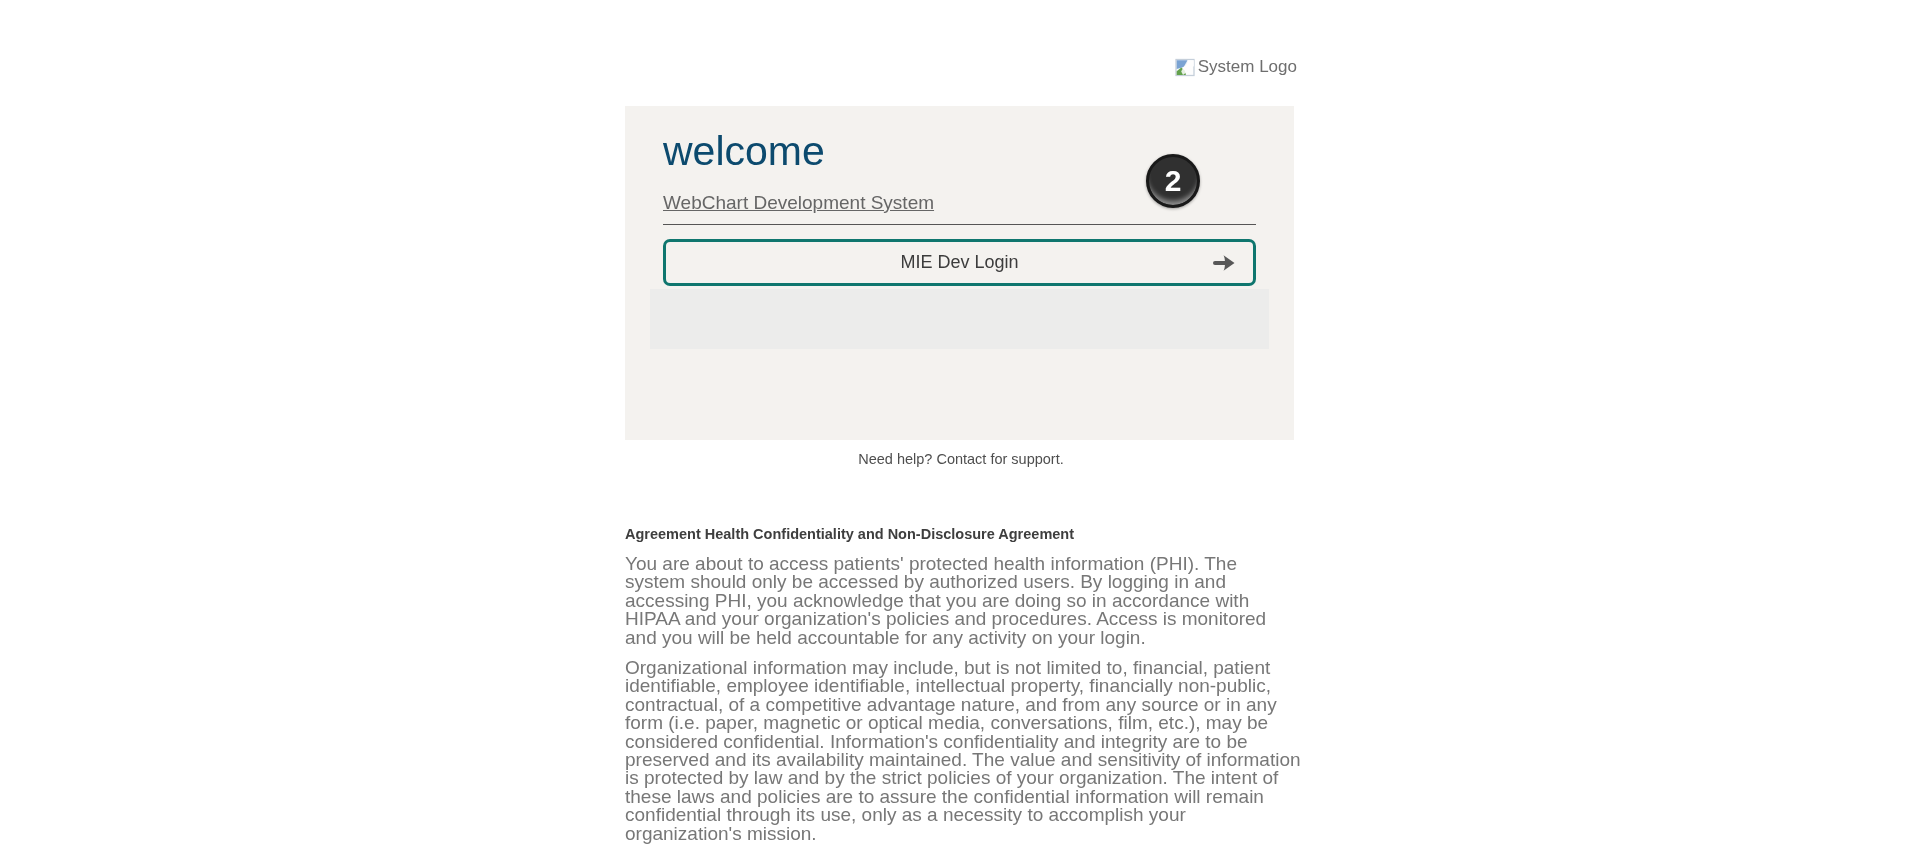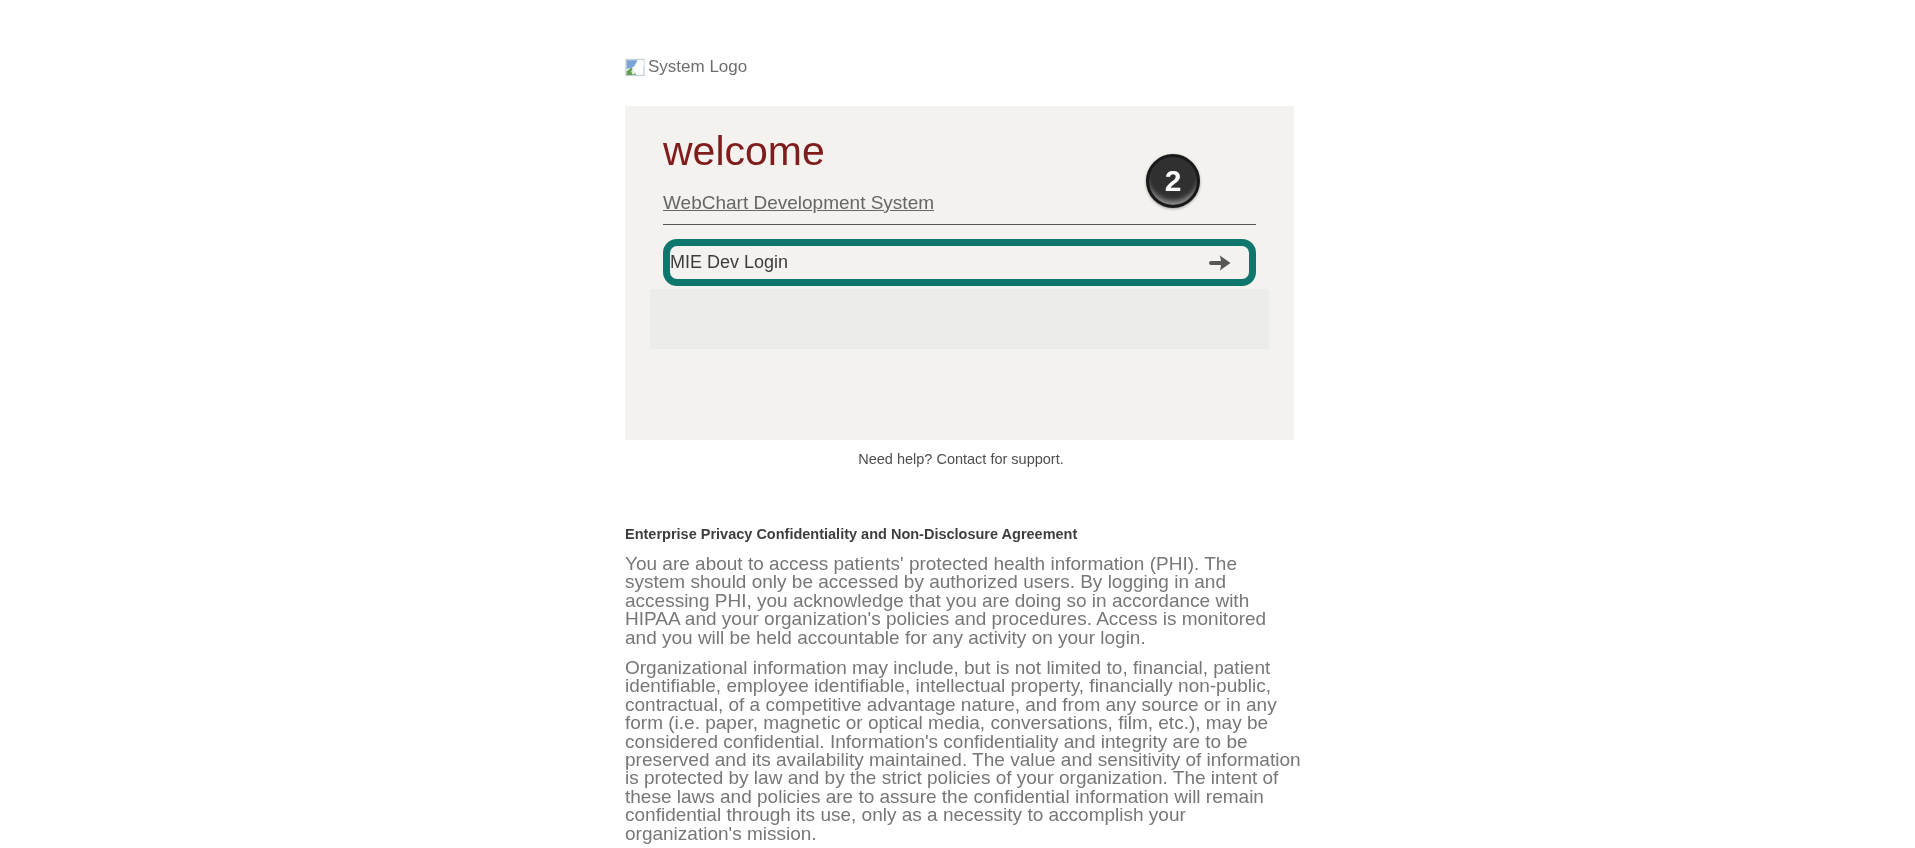--- a/index.html
+++ b/index.html
@@ -18,64 +18,65 @@
     top: 0;
     width: 672px;
   }
 
   
   .logo-row {
     margin-top: 55px;
     display: flex;
     align-items: center;
     height: 24px;
+    justify-content: flex-end;
   }
   .broken-img { display: inline-flex; width: 21px; height: 21px; margin-right: 2px; }
   .logo-alt { font-size: 17px; color: #6e6e6e; }
 
   
   .card {
     position: relative;
     margin-top: 27px;
     width: 669px;
     height: 334px;
     background: #f4f2ef;
     padding: 22px 38px 0 38px;
   }
   .welcome {
     font-size: 41px;
     line-height: 47px;
     font-weight: normal;
-    color: #7f1d1d;
+    color: #0c4a6e;
   }
   .subtitle {
     margin-top: 17px;
     font-size: 19px;
     line-height: 22px;
     color: #666666;
     text-decoration: underline;
   }
   .card hr {
     border: none;
     border-top: 1px solid #555555;
     margin: 10px 0 14px 0;
   }
   .login-btn {
     position: relative;
     display: block;
     width: 100%;
     height: 47px;
     background: transparent;
-    border: 7px solid #0f766e;
-    border-radius: 14px;
+    border: 3px solid #0f766e;
+    border-radius: 7px;
     font-family: "Liberation Sans", sans-serif;
     font-size: 18px;
     color: #3c3c3c;
     cursor: pointer;
-    text-align: left;
+    text-align: center;
   }
   .login-btn .arrow {
     position: absolute;
     right: 16px;
     top: 50%;
     transform: translateY(-50%);
     display: inline-flex;
     width: 24px;
     height: 20px;
   }
@@ -173,21 +174,21 @@
           </svg>
         </span>
       </button>
       <div class="empty-list"></div>
       <div class="badge">2</div>
     </div>
 
     <div class="help">Need help? Contact for support.</div>
 
     <div class="agreement">
-      <h2>Enterprise Privacy Confidentiality and Non-Disclosure Agreement</h2>
+      <h2>Agreement Health Confidentiality and Non-Disclosure Agreement</h2>
       <p>You are about to access patients' protected health information (PHI). The system should only be accessed by authorized users. By logging in and accessing PHI, you acknowledge that you are doing so in accordance with HIPAA and your organization's policies and procedures. Access is monitored and you will be held accountable for any activity on your login.</p>
       <p>Organizational information may include, but is not limited to, financial, patient identifiable, employee identifiable, intellectual property, financially non-public, contractual, of a competitive advantage nature, and from any source or in any form (i.e. paper, magnetic or optical media, conversations, film, etc.), may be considered confidential. Information's confidentiality and integrity are to be preserved and its availability maintained. The value and sensitivity of information is protected by law and by the strict policies of your organization. The intent of these laws and policies are to assure the confidential information will remain confidential through its use, only as a necessity to accomplish your organization's mission.</p>
       <p class="sep">---</p>
     </div>
 
     <div class="footer">
       <span>© 2025 Enterprise Health, All rights reserved</span>
       <span class="pipe">|</span>
       <a>Privacy Policy</a>
       <span class="pipe">|</span>

